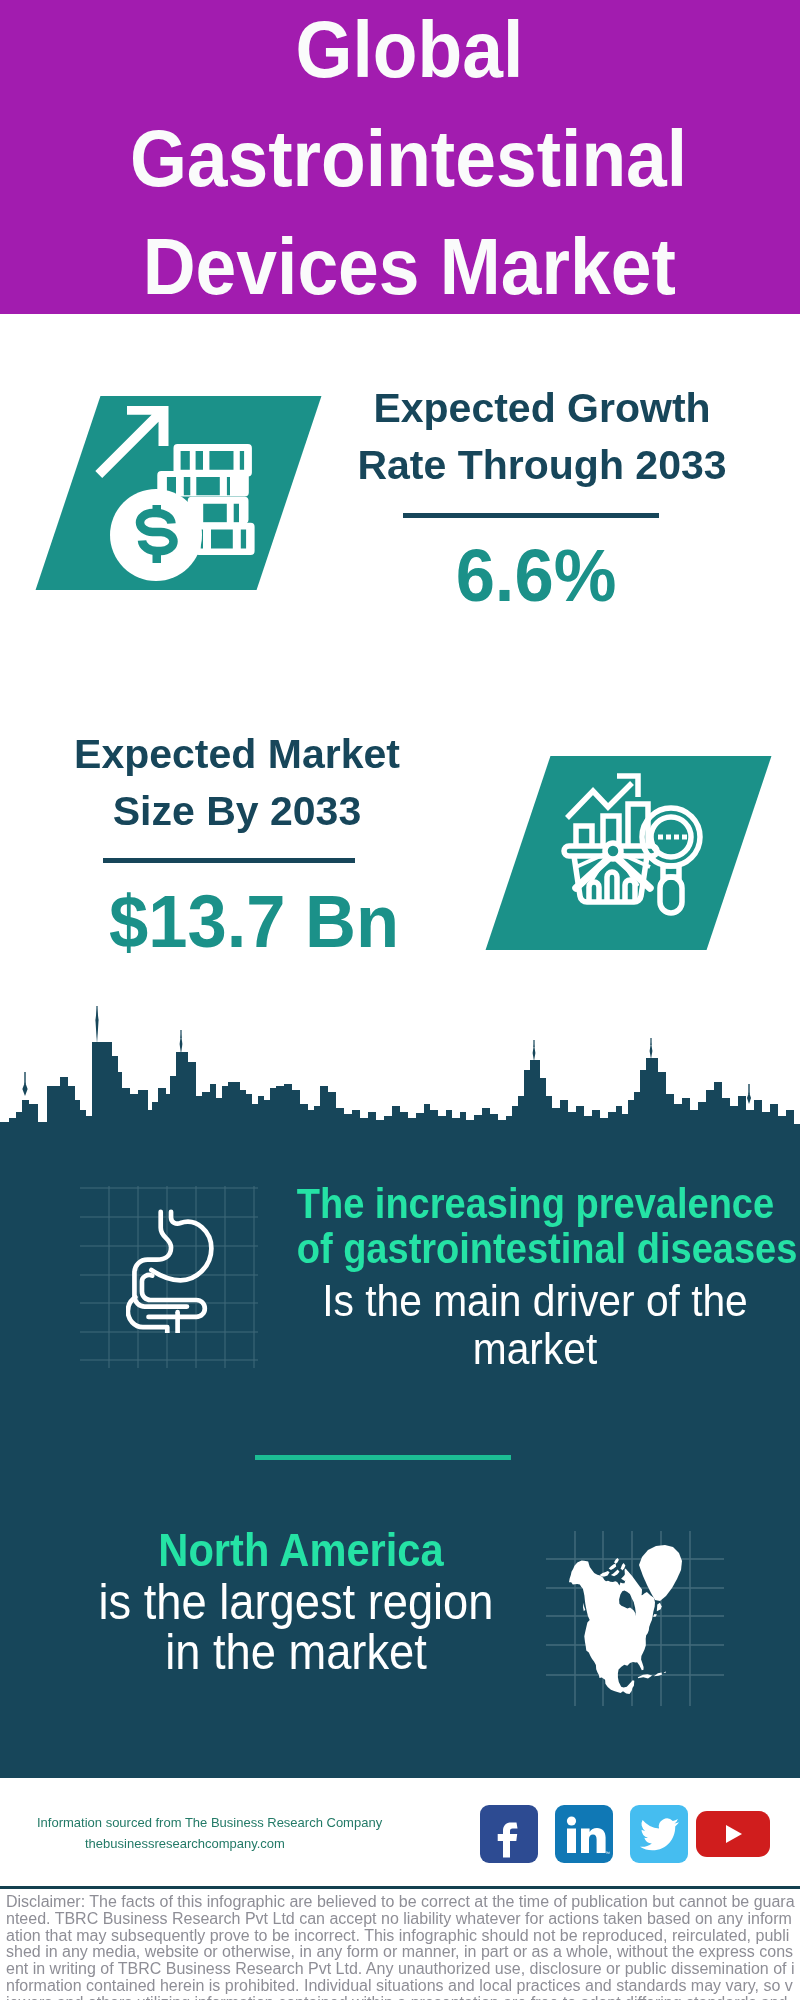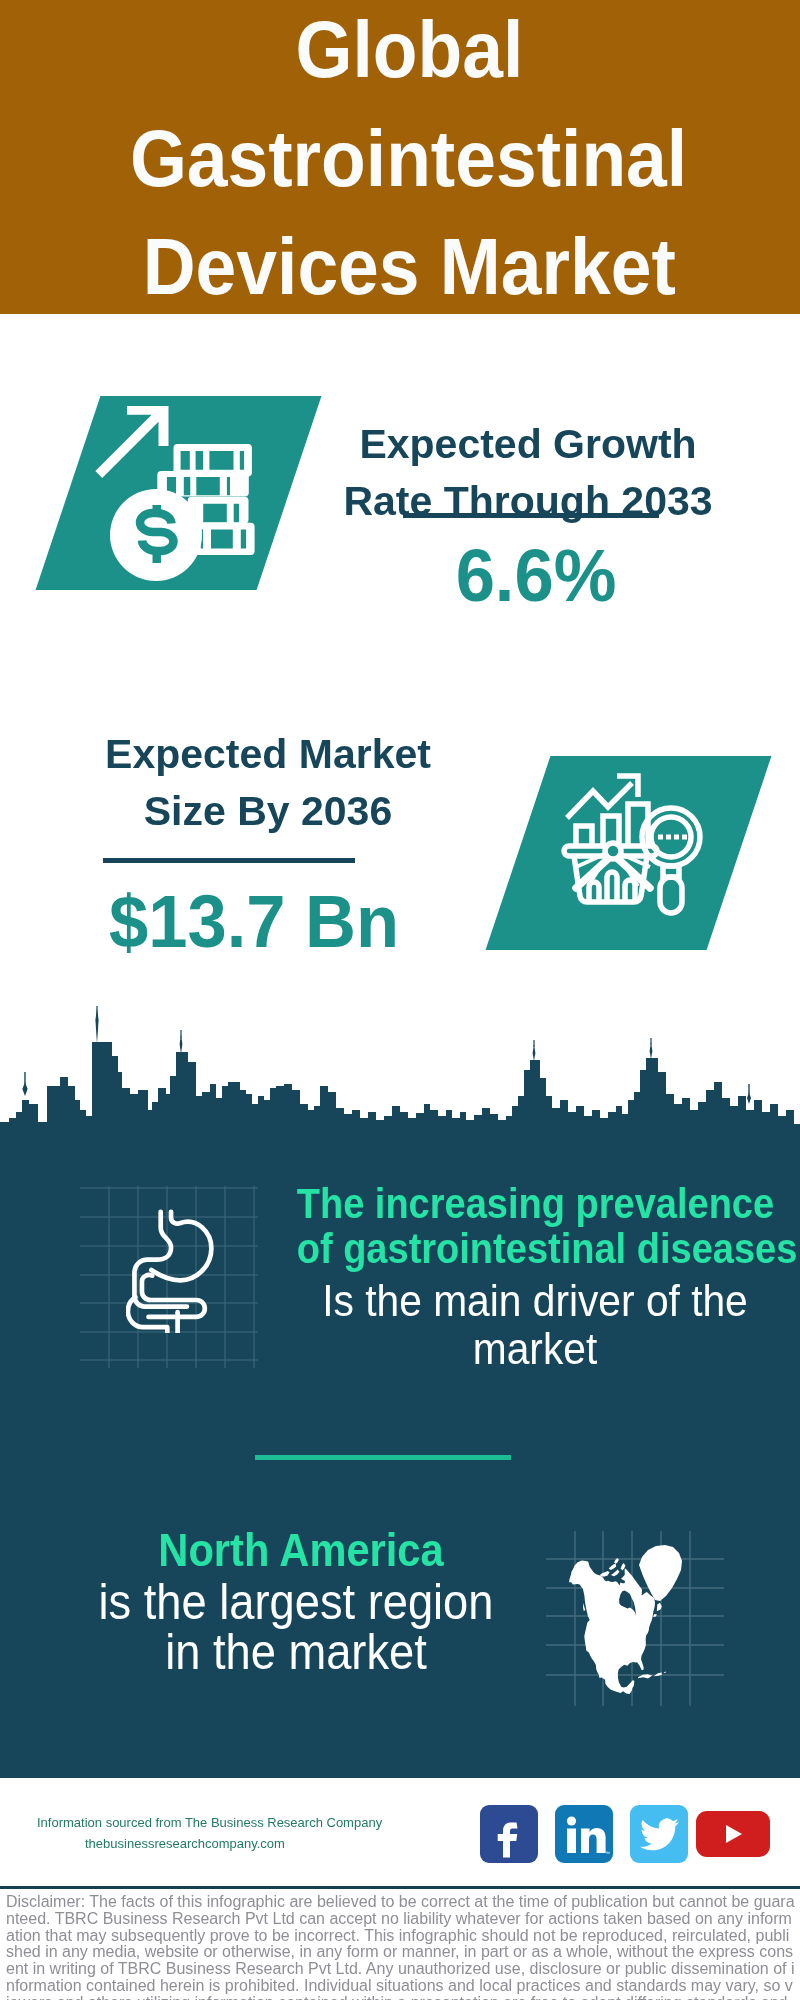--- a/index.html
+++ b/index.html
@@ -1,20 +1,20 @@
 <!DOCTYPE html>
 <html><head>
 <meta charset="utf-8">
 <style>
   html,body{margin:0;padding:0;}
   body{width:800px;height:2000px;background:#ffffff;font-family:"Liberation Sans",sans-serif;overflow:hidden;}
   .page{position:relative;width:800px;height:2000px;background:#fff;overflow:hidden;}
 
   
-  .header{position:absolute;left:0;top:0;width:800px;height:314px;background:#a16207;}
+  .header{position:absolute;left:0;top:0;width:800px;height:314px;background:#a21caf;}
   .hl{position:absolute;left:9px;width:800px;text-align:center;color:#fafbfb;font-weight:bold;
       font-size:80px;line-height:80px;white-space:nowrap;}
   .hl span{display:inline-block;transform:scaleX(0.915);transform-origin:center;}
 
   
   .par{position:absolute;background:#1b9189;transform:skewX(-18.5deg);}
   .iconsvg{position:absolute;display:block;}
 
   
   .sh{position:absolute;text-align:center;color:#17465a;font-weight:bold;
@@ -65,30 +65,30 @@
       <path d="M104 122.8 h51.6 a4 4 0 0 1 4 4 v24.2 a4 4 0 0 1 -4 4 h-51.6 a4 4 0 0 1 -4 -4 v-24.2 a4 4 0 0 1 4 -4 Z M105.7 129.5 h2.3 v19.1 h-2.3 Z M116 129.5 h21.8 v19.1 h-21.8 Z M145.8 129.5 h5.3 v19.1 h-5.3 Z"></path>
       <circle cx="61" cy="135" r="46"></circle>
     </g>
     <g transform="translate(39,108)">
       <path d="M 37.5 15.5 a 15 11 0 0 0 -15 -10.5 h -4 a 12.5 9.5 0 0 0 0 19 h 8.5 a 12.5 9.5 0 0 1 0 19 h -4 a 15 11 0 0 1 -15 -10.5" fill="none" stroke="#1b9189" stroke-width="8.5"></path>
       <rect x="18.5" y="-3" width="8.5" height="11" fill="#1b9189"></rect>
       <rect x="18.5" y="44" width="8.5" height="11" fill="#1b9189"></rect>
     </g>
   </svg>
 
-  <div class="sh" style="left:298px;top:380px;width:460px;margin-top:36px;">
+  <div class="sh" style="left:312px;top:380px;width:460px;">
     <div>Expected Growth</div>
     <div>Rate Through 2033</div>
   </div>
   <div class="rule" style="left:403px;top:513px;width:256px;"></div>
   <div class="sv" style="left:306px;top:538px;width:460px;">6.6%</div>
 
-  <div class="sh" style="left:38px;top:726px;width:460px;">
+  <div class="sh" style="left:7px;top:726px;width:460px;">
     <div>Expected Market</div>
-    <div>Size By 2036</div>
+    <div>Size By 2033</div>
   </div>
   <div class="rule" style="left:103px;top:858px;width:252px;"></div>
   <div class="sv" style="left:24px;top:884px;width:460px;">$13.7 Bn</div>
 
   <div class="par" style="left:518px;top:756px;width:221px;height:194px;"></div>
   <svg class="iconsvg" style="left:555px;top:770px;" width="175" height="175" viewBox="0 0 175 175">
     <g fill="none" stroke="#ffffff" stroke-width="5.5" stroke-linejoin="miter">
       <polyline points="12,48 38,21 53,37 77,13"></polyline>
       <polyline points="62,6 83,6 83,27"></polyline>
       <path d="M21,78 v-22 h16 v22"></path>

